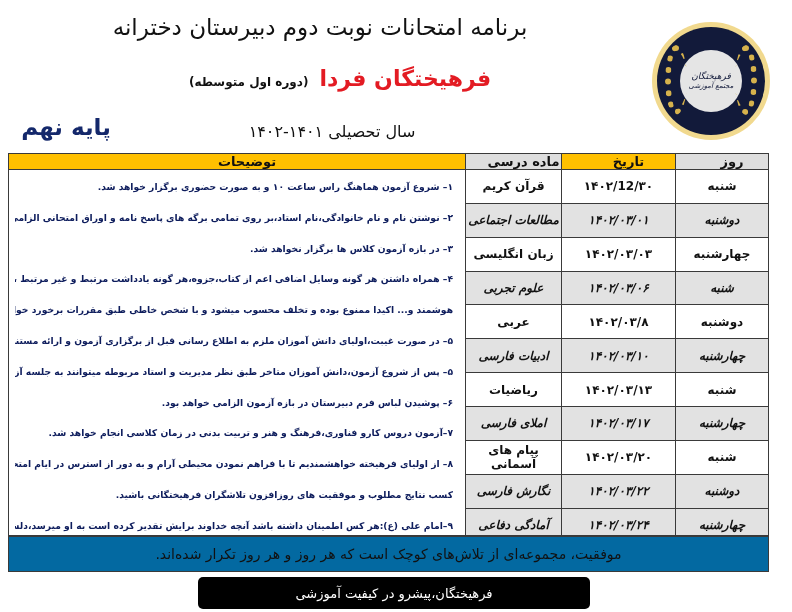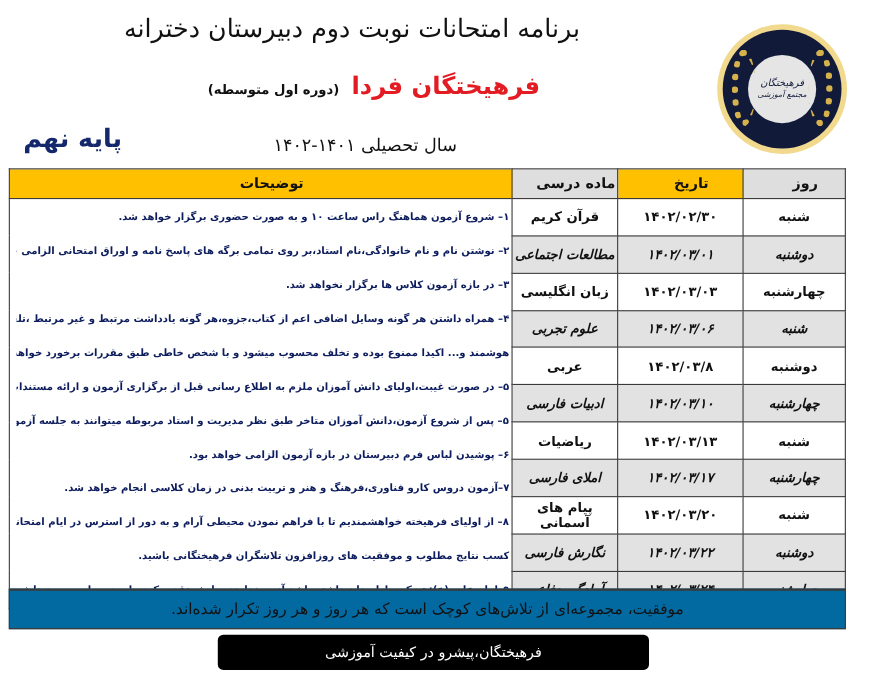--- a/index.html
+++ b/index.html
@@ -44,33 +44,33 @@
     font-size: 9px; color: #121a3a; text-align: center; line-height: 1.2; font-family: "DejaVu Serif", serif;
     font-style: italic;
   }
 
   table.schedule {
     position: absolute; top: 153px; left: 8px; width: 761px;
     border-collapse: collapse; direction: rtl; table-layout: fixed;
   }
   table.schedule th, table.schedule td { border: 1.5px solid #3a3a3a; }
   table.schedule th {
-    height: 27px; font-size: 13px; font-weight: bold; text-align: center; padding-left: 20px;
+    height: 16px; font-size: 13px; font-weight: bold; text-align: center; padding-left: 20px;
   }
   th.col-day { width: 93px; background: #dedede; }
   th.col-date { width: 114px; background: #ffc000; }
   th.col-subject { width: 96px; background: #dedede; }
   th.col-notes { background: #ffc000; }
   table.schedule td.day, table.schedule td.date, table.schedule td.subject {
     height: 30.8px; font-size: 12px; font-weight: bold; text-align: center;
   }
   tr.shade td.day, tr.shade td.date, tr.shade td.subject { background: #e2e2e2; font-style: italic; }
   td.date { direction: ltr; font-family: "DejaVu Sans", sans-serif; letter-spacing: 0.5px; }
   td.notes {
-    background: #ffffff; vertical-align: top; padding: 2px 2px 0 6px;
+    background: #ffffff; vertical-align: top; padding: 2px 12px 0 6px;
     direction: rtl; 
   }
   td.notes .note {
     font-size: 9.2px; font-weight: bold; color: #0d1c5c; line-height: 30.8px; height: 30.8px;
     white-space: nowrap; overflow: hidden;
   }
 
   .quote-band {
     position: absolute; top: 535px; left: 8px; width: 761px; height: 37px;
     background: #0369a1; border: 1.5px solid #3a3a3a; border-top: 2px solid #3a3a3a;
@@ -115,21 +115,21 @@
     <tr>
       <th class="col-day">روز</th>
       <th class="col-date">تاریخ</th>
       <th class="col-subject">ماده درسی</th>
       <th class="col-notes">توضیحات</th>
     </tr>
   </thead>
   <tbody>
     <tr>
       <td class="day">شنبه</td>
-      <td class="date">۱۴۰۲/۰۲/۳۰</td>
+      <td class="date">۱۴۰۲/12/۳۰</td>
       <td class="subject">قرآن کریم</td>
       <td class="notes" rowspan="11">
         <div class="note">۱– شروع آزمون هماهنگ  راس ساعت ۱۰ و به صورت حضوری برگزار خواهد شد.</div>
         <div class="note">۲– نوشتن نام و نام خانوادگی،نام استاد،بر روی تمامی برگه های پاسخ نامه و اوراق امتحانی الزامی خواهد بود.</div>
         <div class="note">۳– در بازه آزمون کلاس ها برگزار نخواهد شد.</div>
         <div class="note">۴– همراه داشتن هر گونه وسایل اضافی اعم از کتاب،جزوه،هر گونه یادداشت مرتبط و غیر مرتبط ،تلفن همراه،ساعت</div>
         <div class="note">هوشمند و... اکیدا ممنوع بوده و تخلف محسوب میشود و با شخص خاطی طبق مقررات برخورد خواهد شد.</div>
         <div class="note">۵– در صورت غیبت،اولیای دانش آموزان ملزم به اطلاع رسانی قبل از برگزاری آزمون و ارائه مستندات لازم هستند.</div>
         <div class="note">۵– پس از شروع آزمون،دانش آموزان متاخر طبق نظر مدیریت و استاد مربوطه میتوانند به جلسه آزمون بپیوندند.</div>
         <div class="note">۶– پوشیدن لباس فرم دبیرستان در بازه آزمون الزامی خواهد بود.</div>

